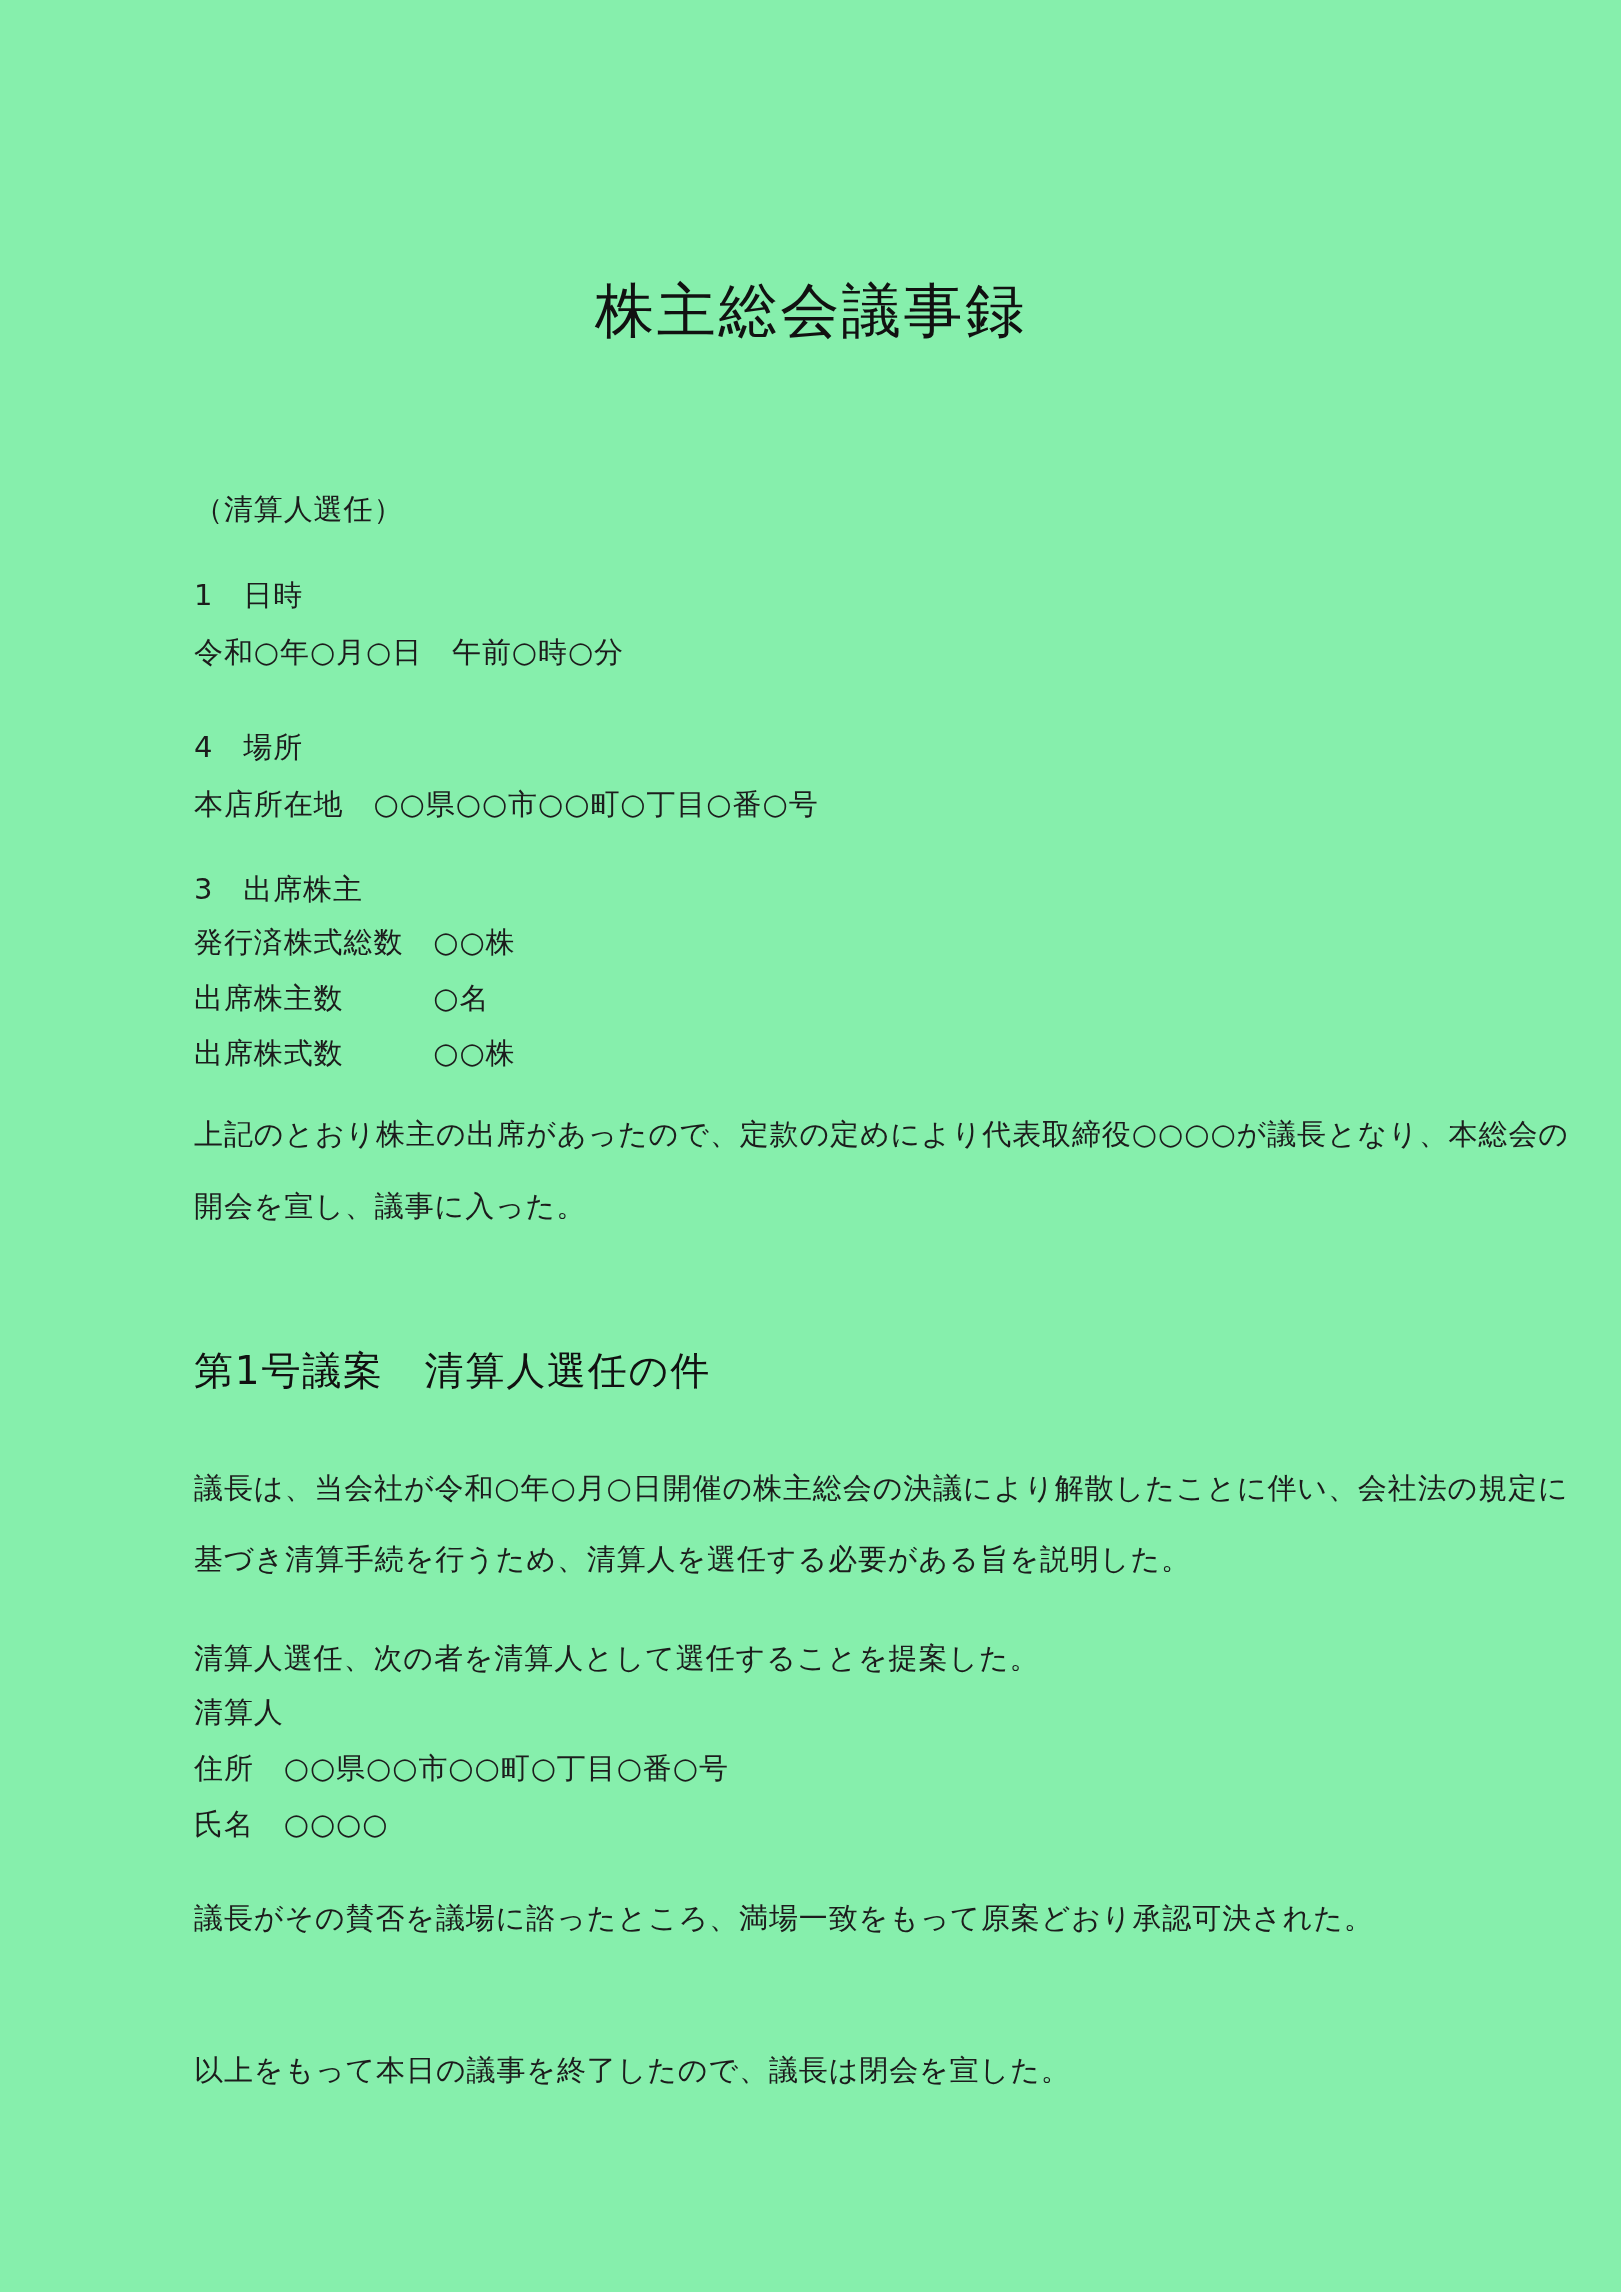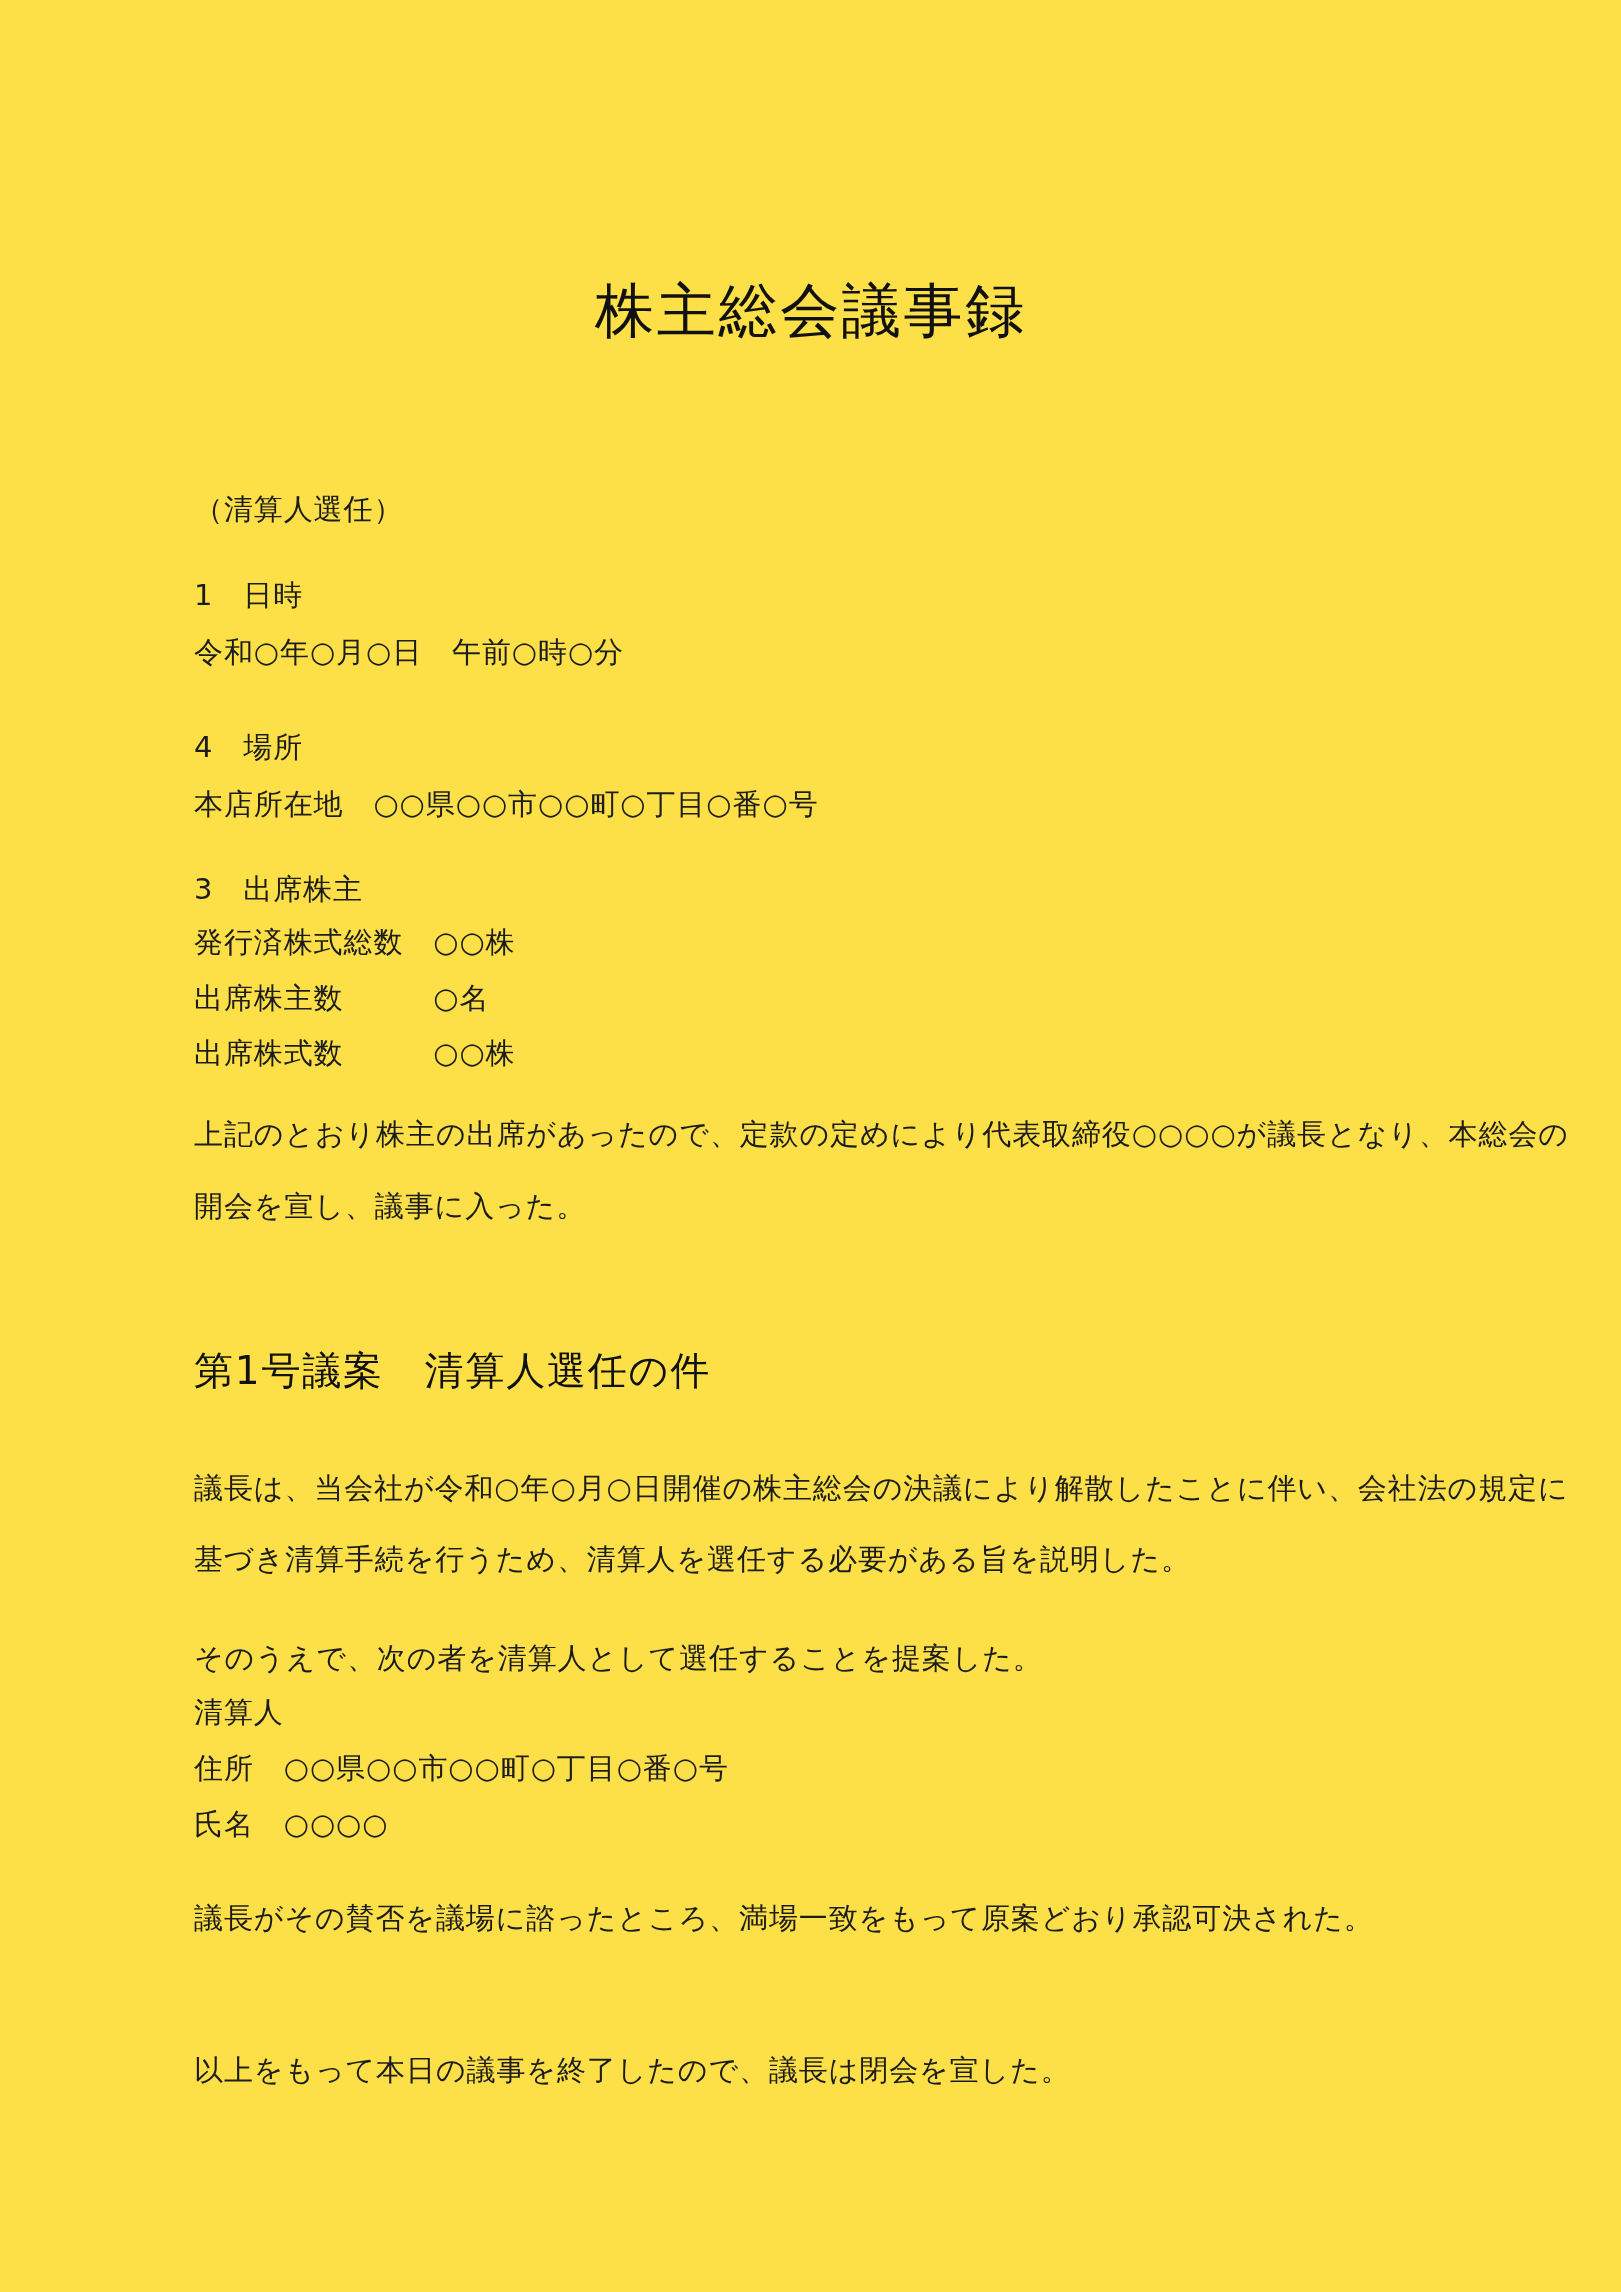--- a/index.html
+++ b/index.html
@@ -4,21 +4,21 @@
 <style>
   html, body {
     margin: 0;
     padding: 0;
     background: #ffffff;
   }
   .page {
     position: relative;
     width: 1622px;
     height: 2293px;
-    background: #fde047;
+    background: #86efac;
     color: #1a1a1a;
     font-family: "DejaVu Sans", "Liberation Sans", sans-serif;
     overflow: hidden;
   }
   .line {
     position: absolute;
     left: 194px;
     right: 206px;
     font-size: 29px;
     line-height: 38px;
@@ -71,21 +71,21 @@
   <div class="line" style="top:1034px">出席株式数　　　○○株</div>
 
   <div class="line" style="top:1115px">上記のとおり株主の出席があったので、定款の定めにより代表取締役○○○○が議長となり、本総会の</div>
   <div class="line" style="top:1187px">開会を宣し、議事に入った。</div>
 
   <div class="agenda-heading">第1号議案　清算人選任の件</div>
 
   <div class="line" style="top:1540px">基づき清算手続を行うため、清算人を選任する必要がある旨を説明した。</div>
   <div class="line" style="top:1469px">議長は、当会社が令和○年○月○日開催の株主総会の決議により解散したことに伴い、会社法の規定に</div>
 
-  <div class="line" style="top:1639px">そのうえで、次の者を清算人として選任することを提案した。</div>
+  <div class="line" style="top:1639px">清算人選任、次の者を清算人として選任することを提案した。</div>
 
   <div class="line" style="top:1693px">清算人</div>
   <div class="line" style="top:1749px">住所　○○県○○市○○町○丁目○番○号</div>
   <div class="line" style="top:1805px">氏名　○○○○</div>
 
   <div class="line" style="top:1899px">議長がその賛否を議場に諮ったところ、満場一致をもって原案どおり承認可決された。</div>
 
   <div class="line" style="top:2051px">以上をもって本日の議事を終了したので、議長は閉会を宣した。</div>
 
 </div>

